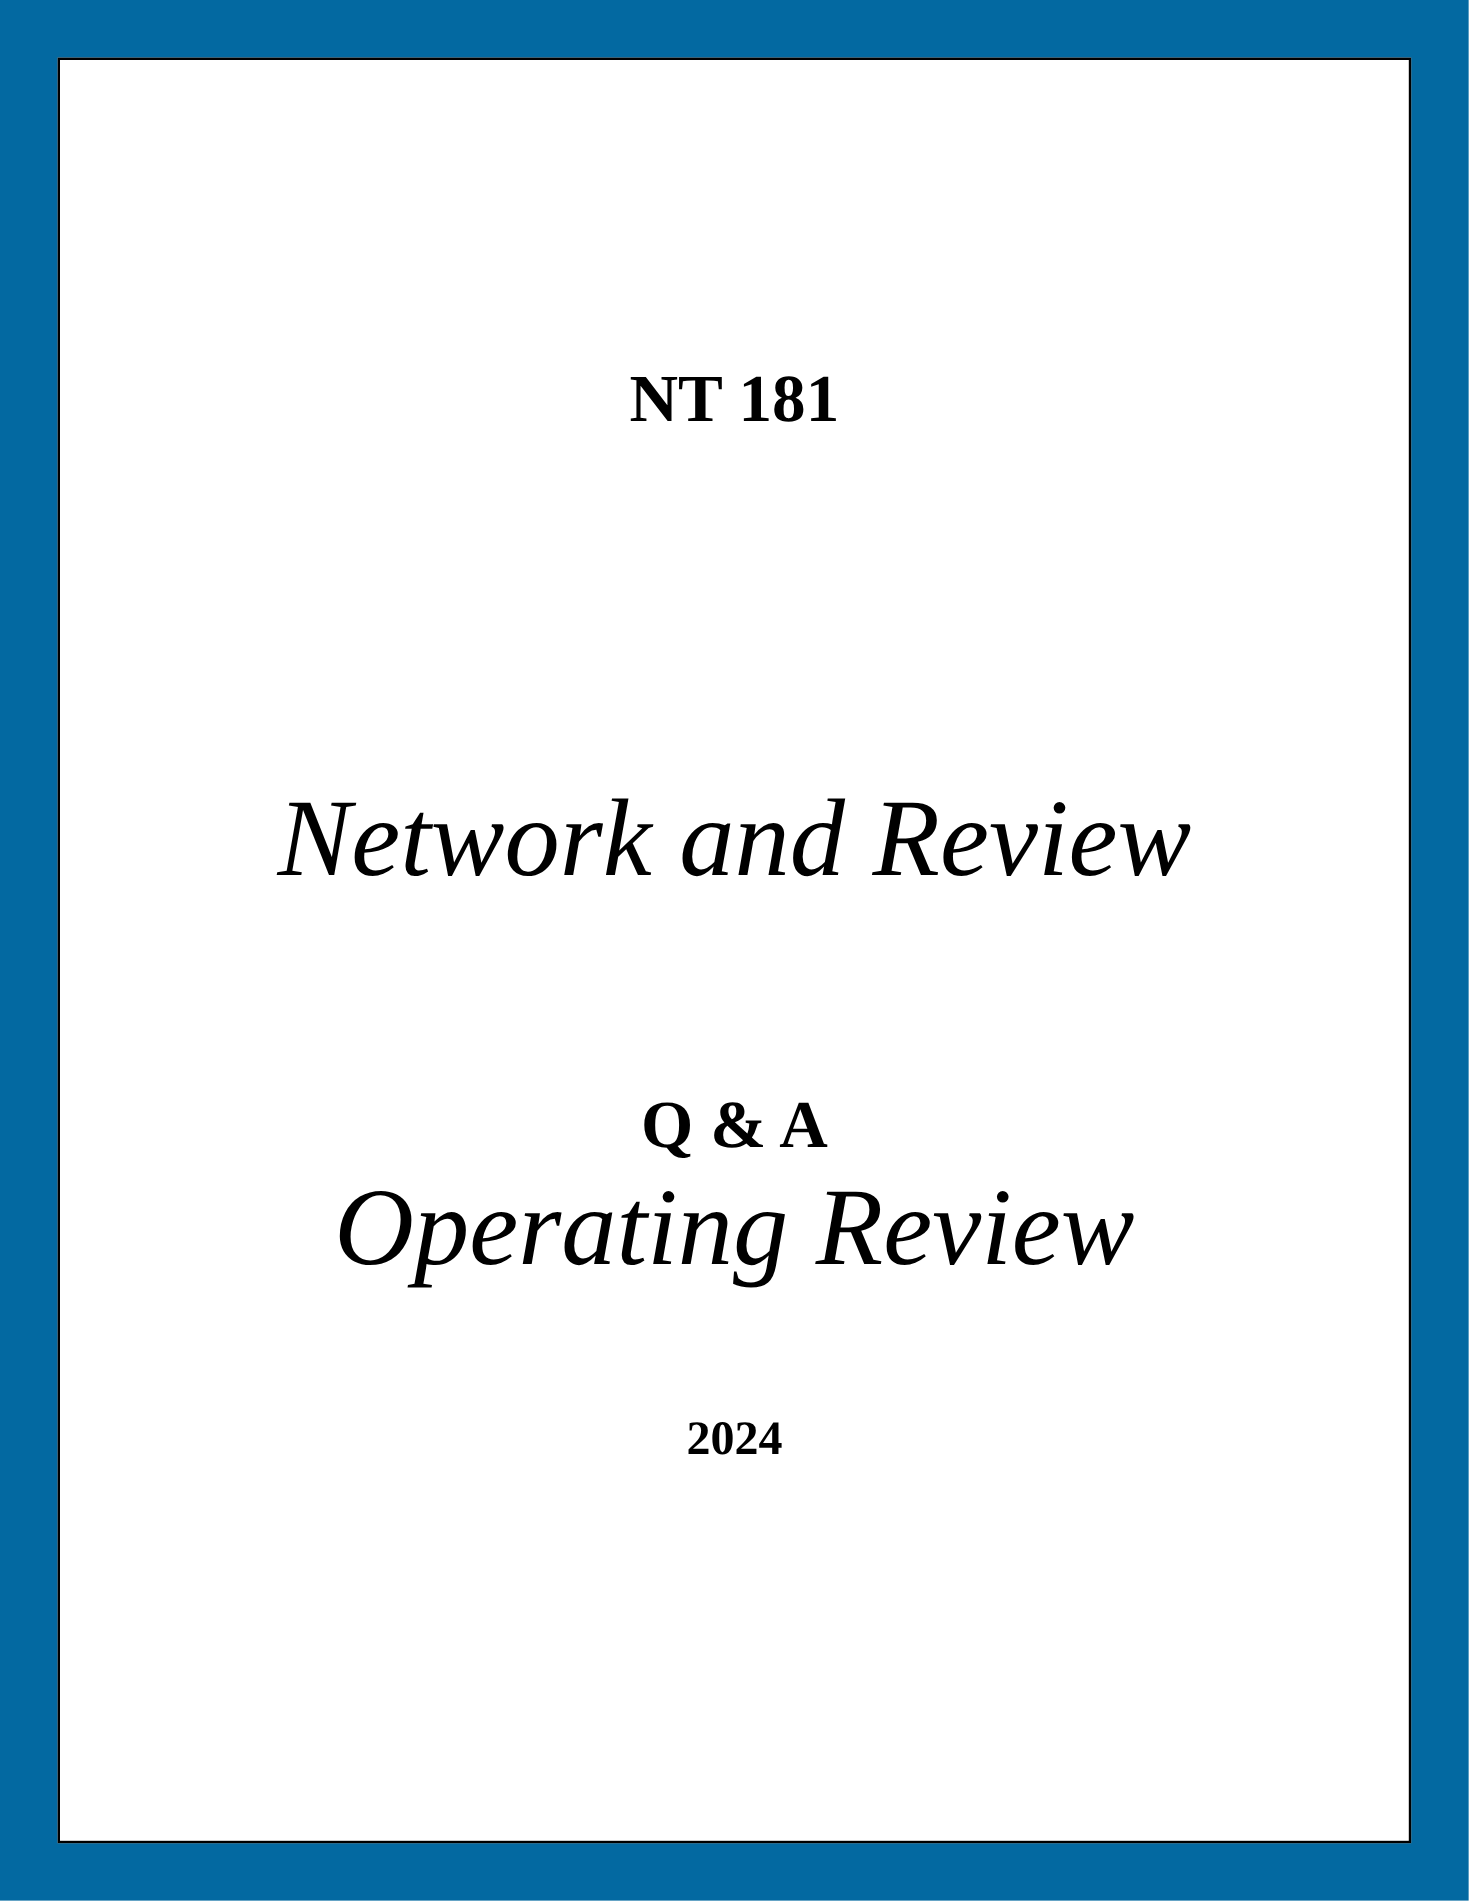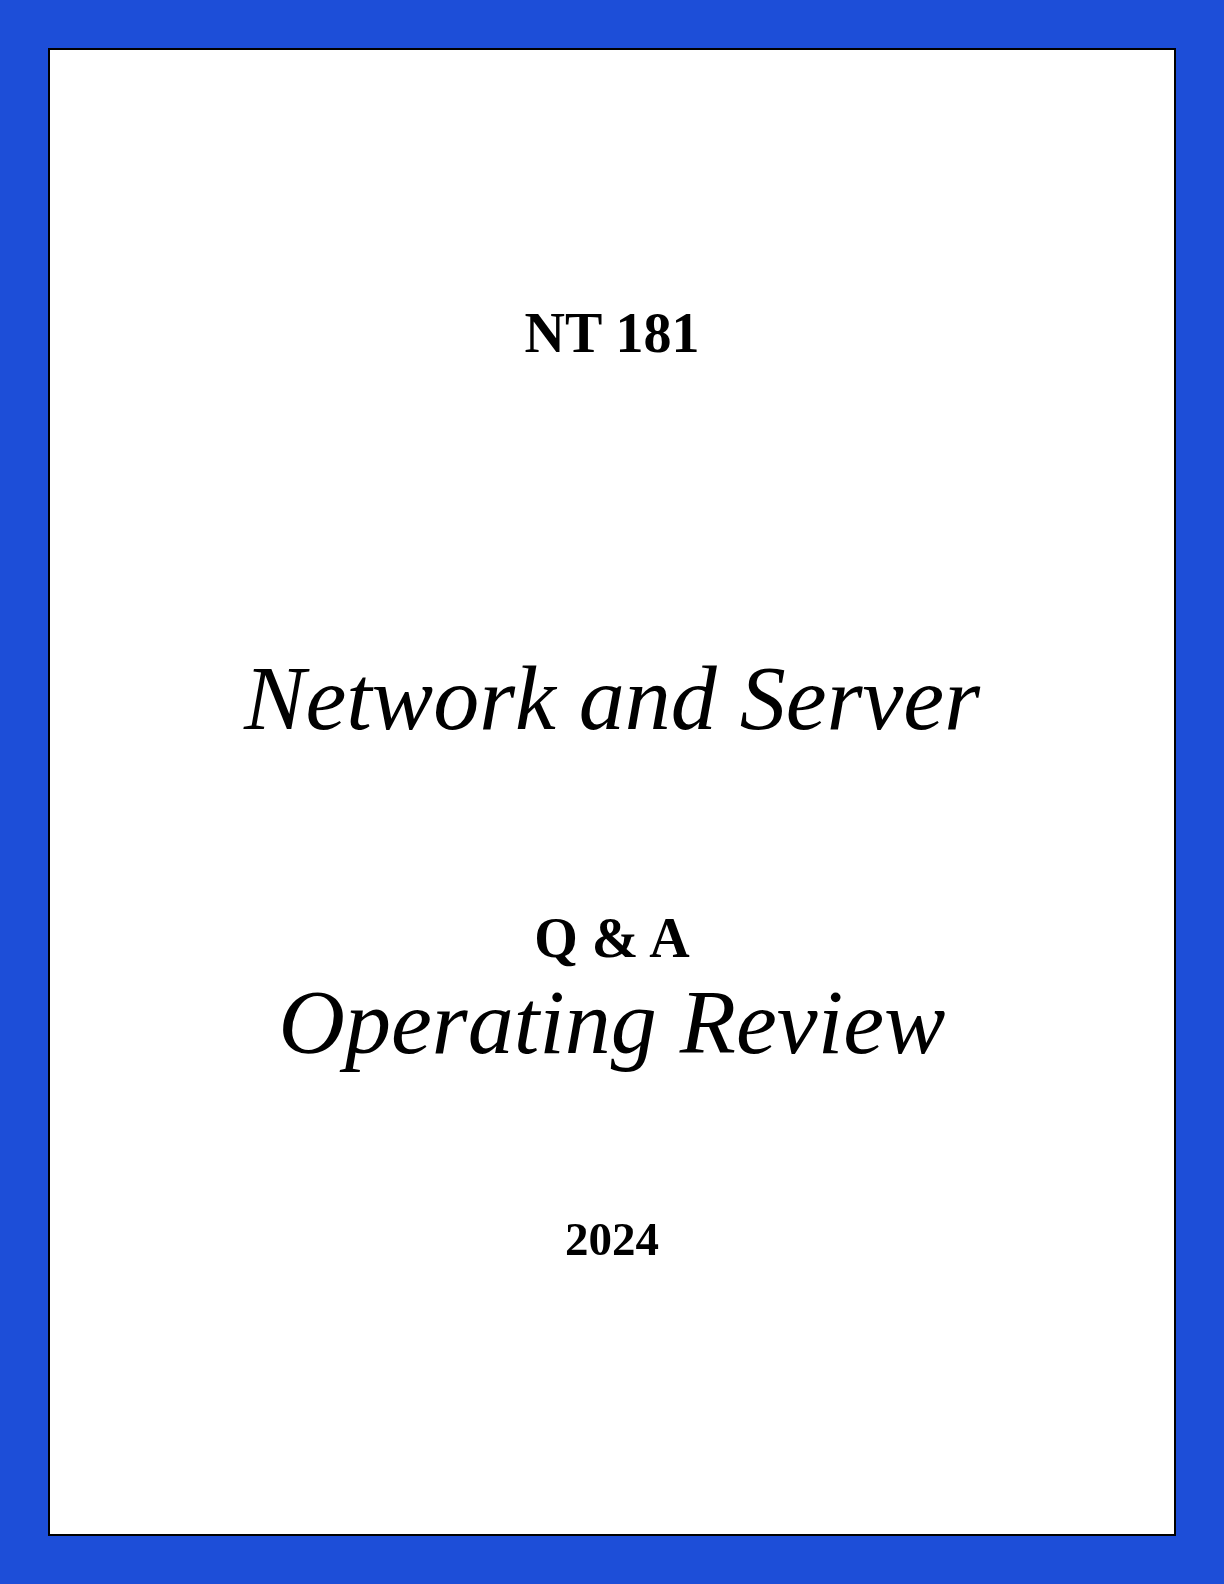--- a/index.html
+++ b/index.html
@@ -10,21 +10,21 @@
     background: #ffffff;
     font-family: "Liberation Serif", serif;
     color: #000000;
     overflow: hidden;
   }
 
   .page {
     position: relative;
     width: 1224px;
     height: 1584px;
-    background: #1d4ed8;
+    background: #0369a1;
   }
 
   .frame {
     position: absolute;
     left: 48px;
     top: 48px;
     width: 1128px;
     height: 1488px;
     border: 2px solid #000000;
     background: #ffffff;
@@ -54,37 +54,37 @@
   }
 
   .subtitle {
     top: 910px;
     font-size: 56px;
     font-weight: bold;
     line-height: 1;
   }
 
   .year {
-    top: 1216px;
-    font-size: 47px;
+    top: 1179px;
+    font-size: 40px;
     font-weight: bold;
     line-height: 1;
   }
 </style>
 </head>
 <body>
 
 <div class="page">
 
   <div class="frame"></div>
 
   <div class="text-line course-code">NT 181</div>
 
   <div class="text-line main-title">
-    <div>Network and Server</div>
+    <div>Network and Review</div>
     <div>Operating Review</div>
   </div>
 
   <div class="text-line subtitle">Q &amp; A</div>
 
   <div class="text-line year">2024</div>
 
 </div>
 
 </body></html>

